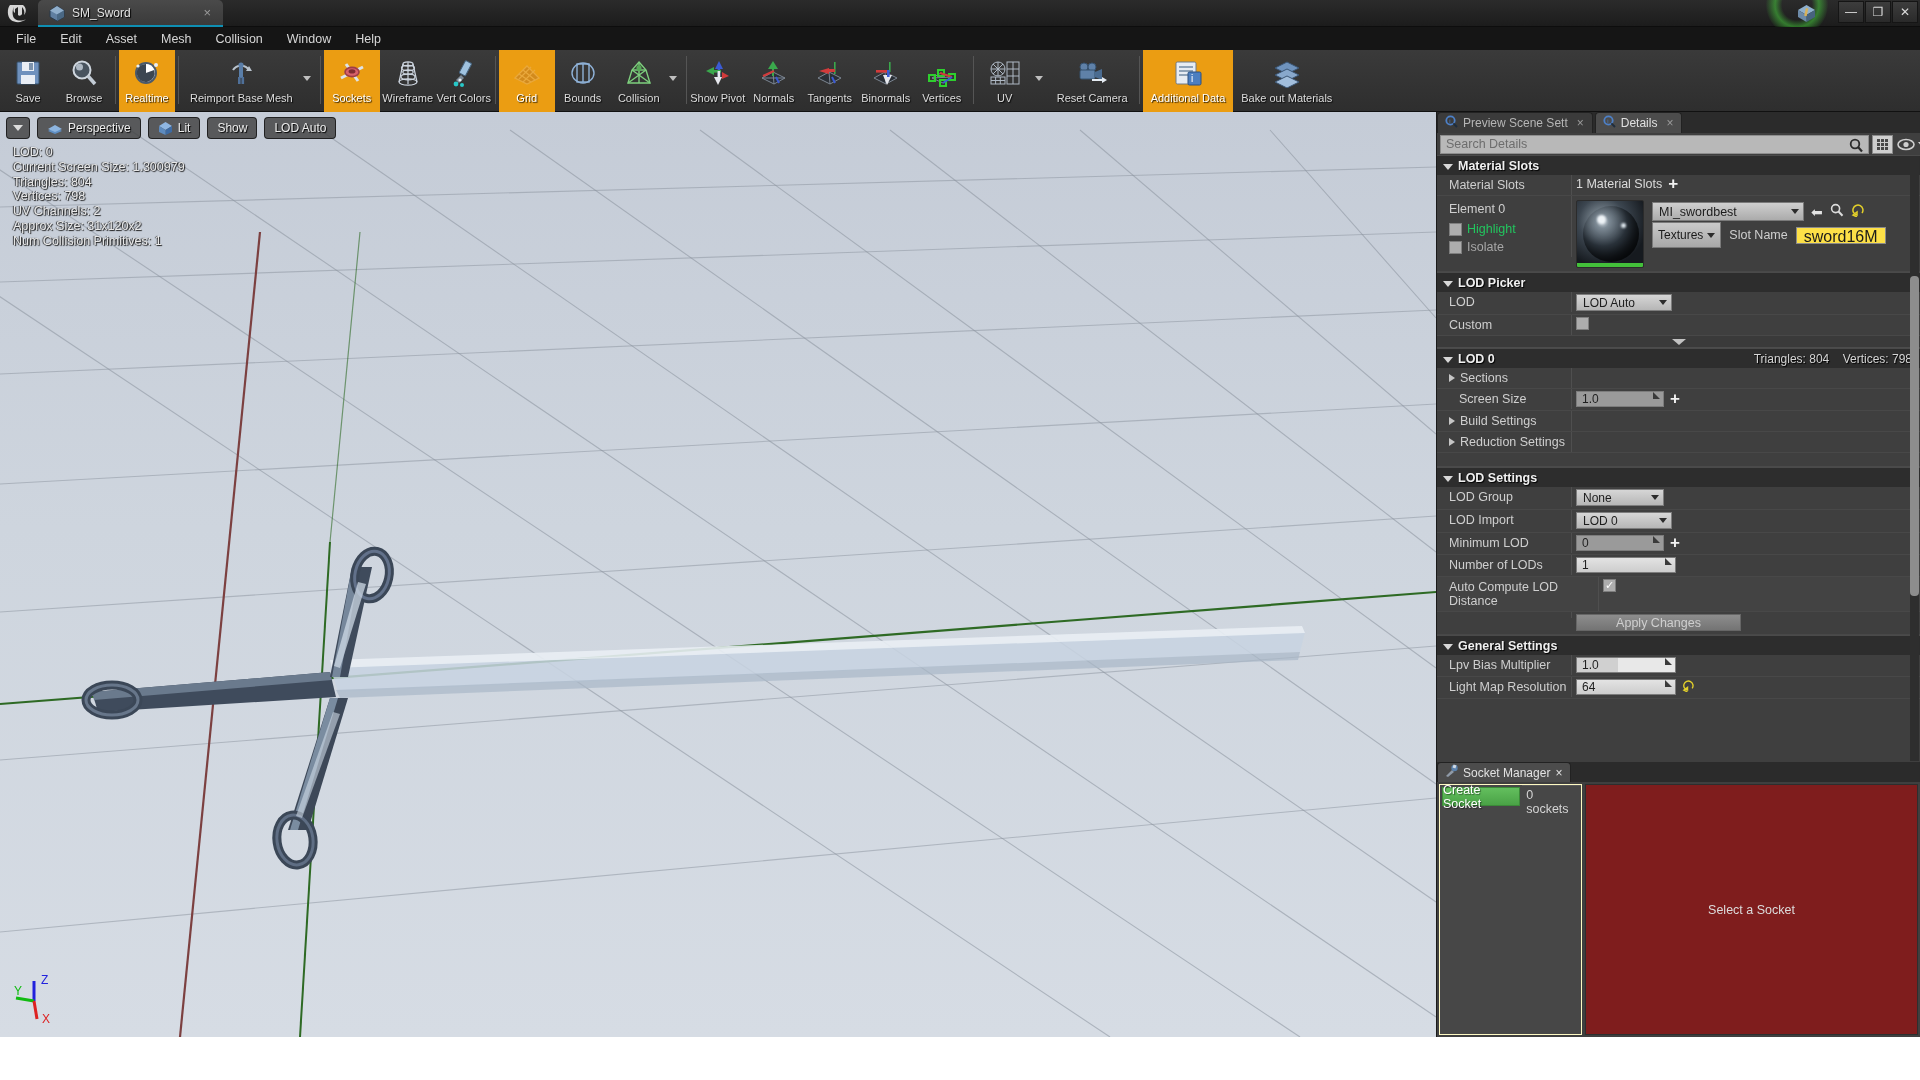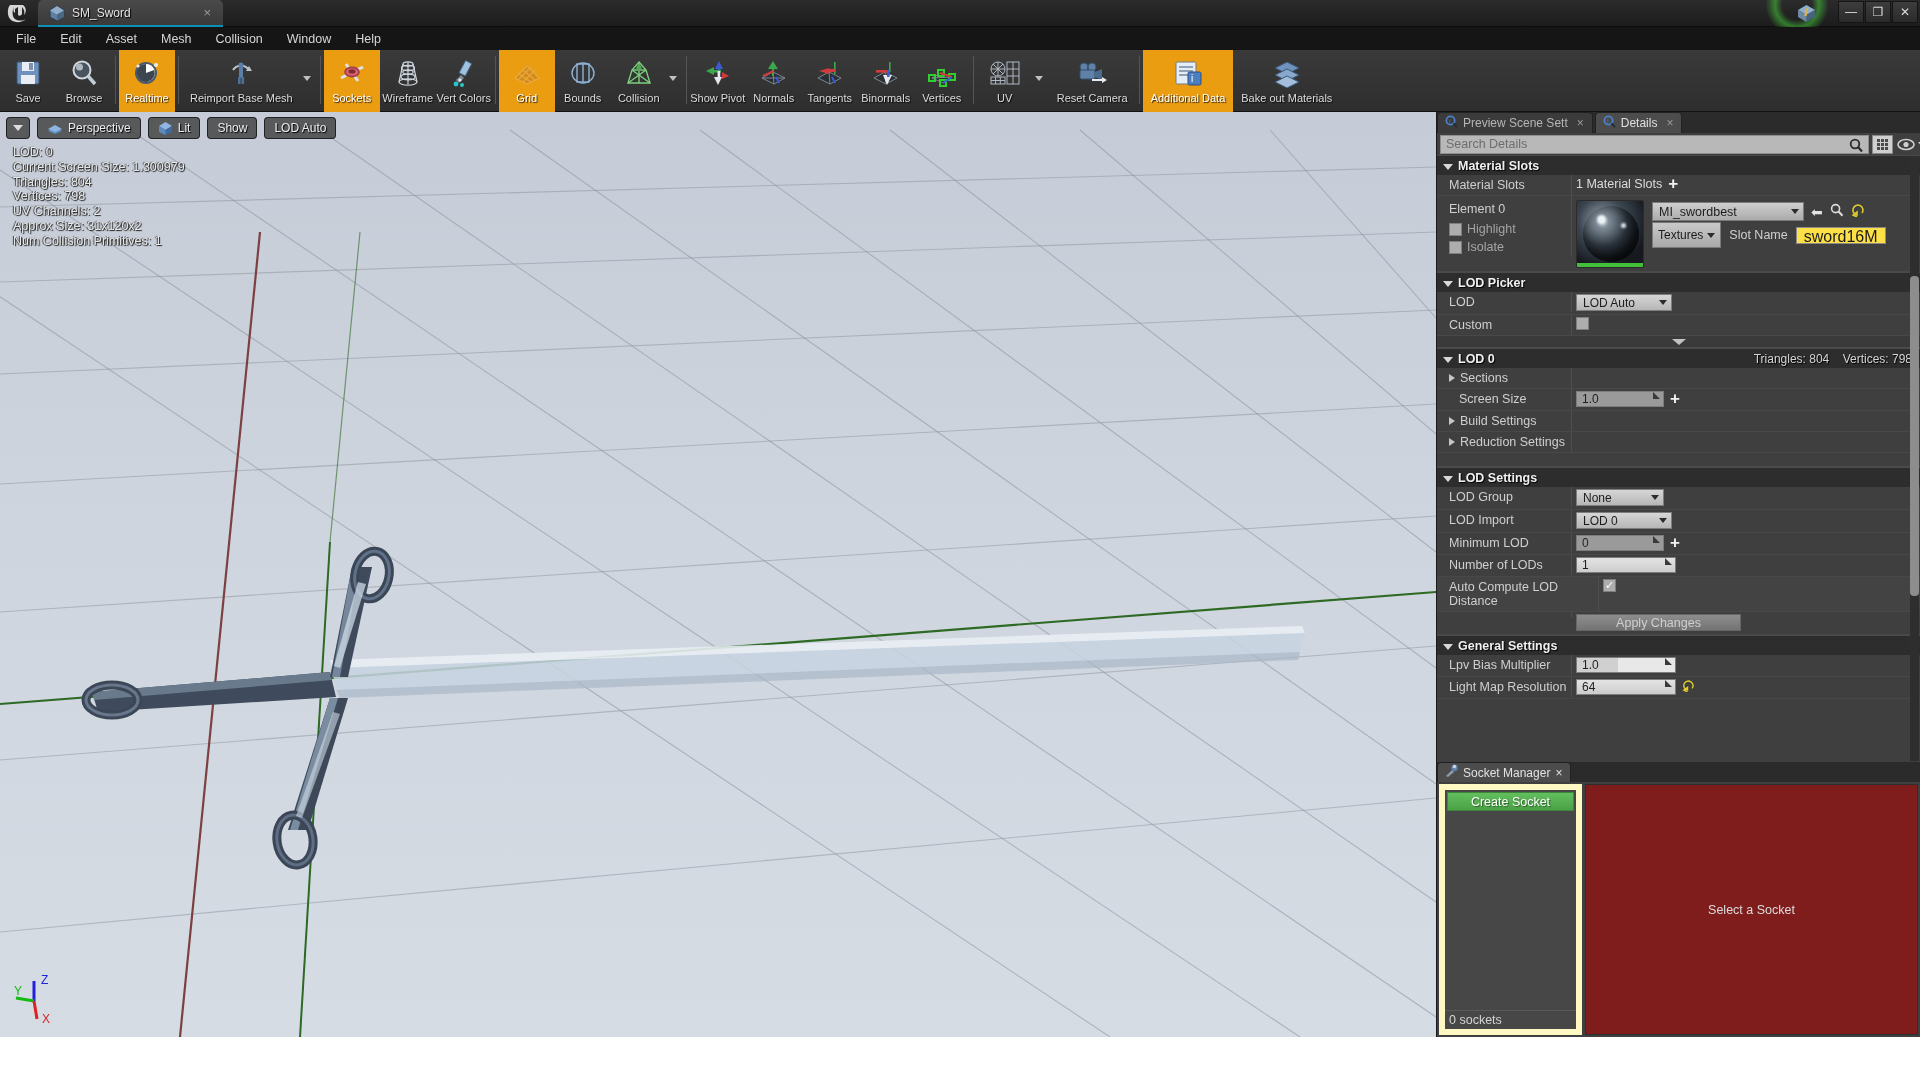--- a/index.html
+++ b/index.html
@@ -324,22 +324,22 @@
     height: 20px; background: #2b2b2b; display: flex; align-items: flex-end;
   }
   .sm-tab {
     height: 20px; display: flex; align-items: center; gap: 5px; padding: 0 8px 0 6px;
     background: #4c4c4c; color: #e2e2e2; font-size: 12px;
     border-top-left-radius: 4px; border-top-right-radius: 4px;
     border: 1px solid #222; border-bottom: none;
   }
   .sm-body { display: flex; height: 255px; padding: 2px; gap: 3px; }
   .sm-left {
-    width: 143px; background: #474747; border: 6px solid #fef9c3;
-    display: flex; flex-direction: column;
+    width: 143px; background: #474747; border: 1px solid #fef9c3;
+    display: flex; flex-direction: row;
   }
   .create-socket {
     margin: 2px; height: 19px;
     background: linear-gradient(to bottom,#63bf5e,#4aa246);
     border: 1px solid #3c8a39;
     color: #ffffff; font-size: 12.5px;
     display: flex; align-items: center; justify-content: center;
     text-shadow: 1px 1px 1px rgba(0,0,0,0.45);
   }
   .sm-list { flex: 1; }
@@ -868,21 +868,21 @@
         <div class="pval">
           <span>1 Material Slots</span>
           <span class="plusicon">+</span>
         </div>
       </div>
       <div class="prow" style="min-height:76px;">
         <div class="pname" style="padding-top:6px;">
           <div>Element 0</div>
           <div style="display:flex;align-items:center;gap:5px;margin-top:6px;">
             <span class="chk empty">✓</span>
-            <span style="color:#a3a3a3;">Highlight</span>
+            <span style="color:#22c55e;">Highlight</span>
           </div>
           <div style="display:flex;align-items:center;gap:5px;margin-top:4px;">
             <span class="chk empty">✓</span>
             <span style="color:#a7a7a7;">Isolate</span>
           </div>
         </div>
         <div class="pval" style="align-items:flex-start;padding-top:4px;gap:8px;">
           <div class="matthumb">
             <div class="ball"></div>
             <div class="spec1"></div>

